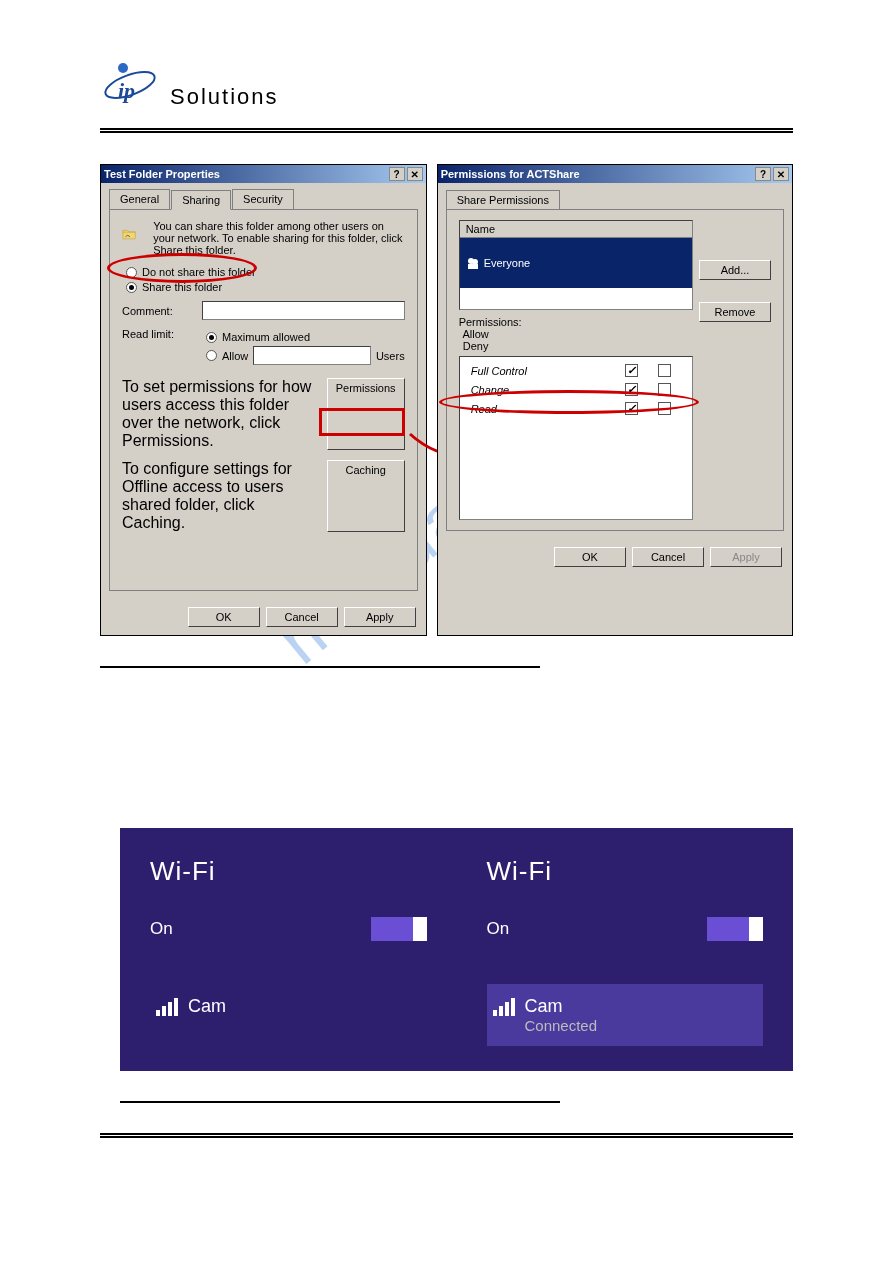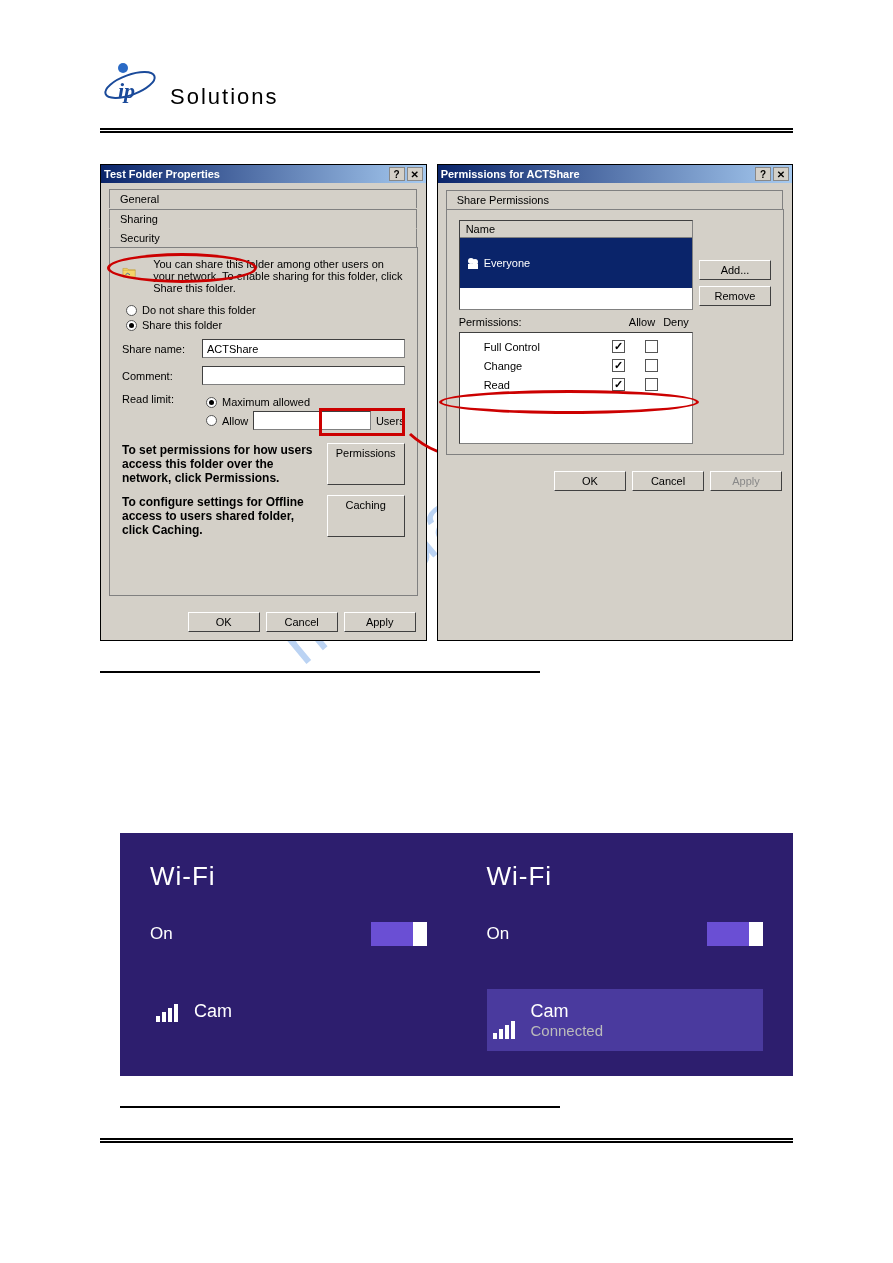--- a/index.html
+++ b/index.html
@@ -9,21 +9,21 @@
   .logo-text { font-size: 22px; font-weight: 300; letter-spacing: 2px; color: #000; }
   hr.dbl { border: none; border-top: 2px solid #000; margin: 1px 0; }
 
   .dialogs { display: flex; gap: 10px; position: relative; }
 
   .win-dialog { background: #d4d0c8; border: 1px solid #000; font-family: "Tahoma", sans-serif; font-size: 11px; position: relative; }
   .titlebar { background: linear-gradient(to right, #0a246a, #a6caf0); color: #fff; display: flex; align-items: center; justify-content: space-between; padding: 2px 3px; font-size: 11px; font-weight: bold; }
   .titlebar-buttons { display: flex; gap: 2px; }
   .tbtn { width: 16px; height: 14px; background: #d4d0c8; border: 1px solid #888; color: #000; font-size: 10px; display: flex; align-items: center; justify-content: center; font-weight: bold; }
 
-  .tab-strip { display: flex; padding: 6px 8px 0 8px; flex-direction: column; }
+  .tab-strip { display: flex; padding: 6px 8px 0 8px; }
   .tab { padding: 3px 10px; border: 1px solid #808080; border-bottom: none; background: #d4d0c8; font-size: 11px; margin-right: 1px; }
   .tab.active { background: #d4d0c8; position: relative; top: 1px; border-bottom: 1px solid #d4d0c8; }
   .tab-body { border: 1px solid #808080; margin: 0 8px 8px 8px; padding: 10px 12px; background: #d4d0c8; }
 
   .desc-row { display: flex; gap: 17px; align-items: flex-start; margin-bottom: 10px; }
   .folder-icon { width: 32px; height: 28px; }
 
   .radio-row { display: flex; align-items: center; gap: 5px; margin: 3px 0 3px 4px; font-size: 11px; }
   .radio { width: 11px; height: 11px; border: 1px solid #555; border-radius: 50%; background: #fff; display: inline-flex; align-items: center; justify-content: center; }
   .radio.checked::after { content: ""; width: 5px; height: 5px; background: #000; border-radius: 50%; }
@@ -32,47 +32,47 @@
   .red-rect { position: absolute; border: 3px solid #c00; pointer-events: none; }
 
   .form-row { display: flex; align-items: center; margin: 8px 0; gap: 8px; }
   .form-label { width: 72px; font-size: 11px; }
   .text-input { background: #fff; border: 1px solid #808080; border-top-color: #404040; border-left-color: #404040; height: 19px; padding: 1px 4px; font-size: 11px; flex: 1; }
 
   .btn { background: #d4d0c8; border: 1px solid #404040; border-top-color: #fff; border-left-color: #fff; padding: 3px 0; font-size: 11px; text-align: center; min-width: 72px; }
   .btn-row { display: flex; gap: 6px; justify-content: flex-end; padding: 8px 10px; }
 
   .two-btn-row { display: flex; gap: 10px; margin: 10px 0; }
-  .two-btn-row .desc { flex: 1; font-size: 12px; font-weight: bold; }
+  .two-btn-row .desc { flex: 1; font-size: 16px; }
 
   .listbox { background: #fff; border: 1px solid #808080; border-top-color: #404040; border-left-color: #404040; height: 90px; width: 100%; font-size: 11px; }
   .list-header { background: #d4d0c8; border-bottom: 1px solid #808080; padding: 2px 6px; font-size: 11px; }
   .list-item-sel { background: #0a246a; color: #fff; padding: 18px 6px; display: flex; align-items: center; gap: 4px; }
 
-  .perm-box { background: #fff; border: 1px solid #808080; border-top-color: #404040; border-left-color: #404040; padding: 4px 24px; height: 112px; }
+  .perm-box { background: #fff; border: 1px solid #808080; border-top-color: #404040; border-left-color: #404040; padding: 4px 11px; height: 164px; font-style: italic; }
   .perm-row { display: flex; align-items: center; justify-content: space-between; font-size: 11px; padding: 3px 0; }
   .perm-name { flex: 1; }
   .chk { width: 13px; height: 13px; border: 1px solid #555; background: #fff; display: inline-flex; align-items: center; justify-content: center; margin: 0 10px; }
   .chk.checked::after { content: "✓"; font-size: 11px; font-weight: bold; }
-  .perm-hdr { display: flex; font-size: 11px; margin: 6px 0 4px 0; }
+  .perm-hdr { display: flex; font-size: 11px; margin: 6px 0 4px 0; flex-direction: column; }
   .perm-hdr-name { flex: 1; }
   .perm-hdr-col { width: 34px; text-align: center; }
 
-  .side-btns { position: absolute; right: 12px; top: 50px; display: flex; flex-direction: column; gap: 6px; }
+  .side-btns { position: absolute; right: 12px; top: 50px; display: flex; flex-direction: column; gap: 22px; }
 
   .wifi-panels { display: flex; margin-top: 20px; padding-left: 20px; }
   .wifi-panel { flex: 1; padding: 28px 30px 25px 30px; color: #fff; }
   .wifi-left { background: #2d1e6e; }
   .wifi-right { background: #2d1e6e; }
   .wifi-title { font-size: 26px; font-weight: 300; letter-spacing: 1px; margin-bottom: 30px; }
   .wifi-on-row { display: flex; justify-content: space-between; align-items: center; margin-bottom: 43px; }
   .wifi-on { font-size: 17px; }
   .toggle { width: 56px; height: 24px; background: #6a4fd4; position: relative; }
   .toggle-knob { position: absolute; right: 0; top: 0; width: 14px; height: 24px; background: #fff; }
-  .net-row { display: flex; align-items: flex-end; gap: 14px; padding: 12px 6px; }
+  .net-row { display: flex; align-items: flex-start; gap: 8px; padding: 12px 6px; }
   .net-row.selected { background: #4a3a9e; }
   .net-name { font-size: 18px; color: #fff; }
   .net-status { font-size: 15px; color: #bbb; }
 
   .short-hr { border: none; border-bottom: 2px solid #000; width: 440px; margin: 30px 0; }
   .bottom-double { margin-top: 30px; }
 
   .watermark { position: absolute; font-size: 70px; color: rgba(60,130,220,0.35); transform: rotate(-40deg); pointer-events: none; font-weight: 300; letter-spacing: 2px; white-space: nowrap; }
 
   .arrow-svg { position: absolute; pointer-events: none; }
@@ -124,24 +124,20 @@
         <div class="radio-row">
           <span class="radio"></span>
           <span>Do not share this folder</span>
         </div>
         <div class="radio-row">
           <span class="radio checked"></span>
           <span>Share this folder</span>
         </div>
         <div class="red-oval" style="left:6px; top:88px; width:150px; height:30px;"></div>
 
-        <div class="form-row">
-          <span class="form-label">Share name:</span>
-          <input class="text-input" value="ACTShare" style="">
-        </div>
         <div class="form-row">
           <span class="form-label">Comment:</span>
           <input class="text-input" value="" style="">
         </div>
         <div class="form-row" style="align-items:flex-start;">
           <span class="form-label">Read limit:</span>
           <div style="flex:1;">
             <div class="radio-row">
               <span class="radio checked"></span>
               <span>Maximum allowed</span>

